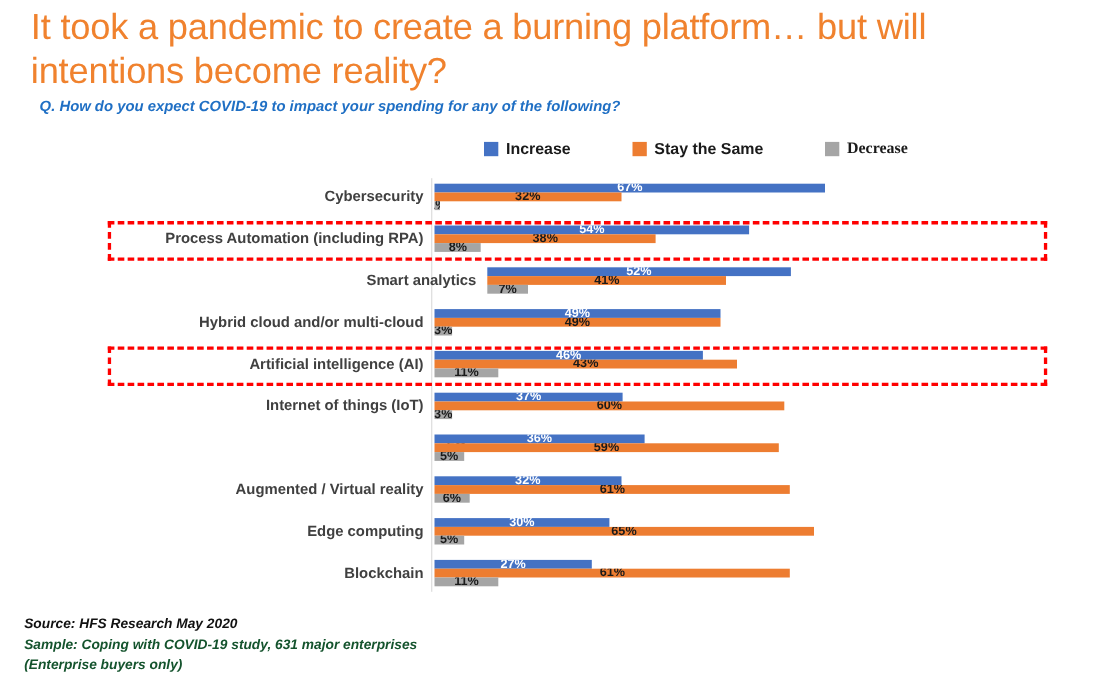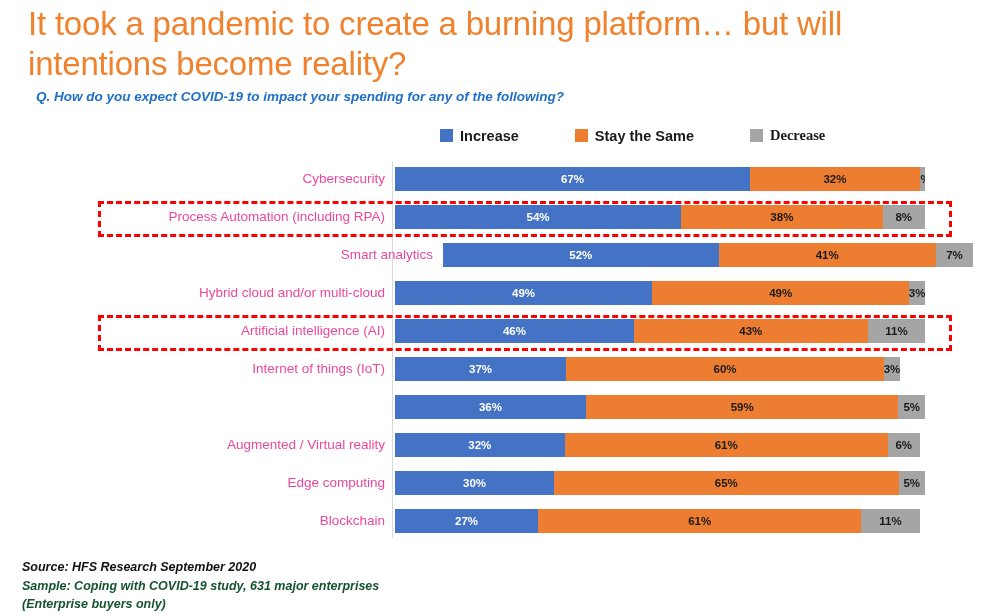--- a/index.html
+++ b/index.html
@@ -86,32 +86,33 @@
     width: 1000px;
     height: 38px;
   }
   .cat-label {
     position: absolute;
     right: 615px;   
     top: 0;
     height: 38px;
     line-height: 38px;
     font-size: 13.5px;
-    font-weight: normal;
-    color: #ec4899;
+    font-weight: bold;
+    color: #404040;
     white-space: nowrap;
     text-align: right;
   }
   .bar-track {
     position: absolute;
     left: 395px;
     top: 7px;
     width: 530px;
     height: 24px;
     display: flex;
+    flex-direction: column;
   }
   .seg {
     height: 24px;
     display: flex;
     align-items: center;
     justify-content: center;
     font-size: 11.5px;
     font-weight: bold;
     overflow: hidden;
     white-space: nowrap;
@@ -219,21 +220,21 @@
           <span>3%</span>
         </div>
       </div>
     </div>
     <div class="row" style="top: 152px;">
       <div class="cat-label">Artificial intelligence (AI)</div>
       <div class="bar-track">
         <div class="seg seg-inc" style="width: 243.8px;">
           <span>46%</span>
         </div>
-        <div class="seg seg-same" style="width: 239px;">
+        <div class="seg seg-same" style="width: 275px;">
           <span>43%</span>
         </div>
         <div class="seg seg-dec" style="width: 58.3px;">
           <span>11%</span>
         </div>
       </div>
     </div>
     <div class="row" style="top: 190px;">
       <div class="cat-label">Internet of things (IoT)</div>
       <div class="bar-track">
@@ -300,19 +301,19 @@
           <span>61%</span>
         </div>
         <div class="seg seg-dec" style="width: 58.3px;">
           <span>11%</span>
         </div>
       </div>
     </div>
   </div>
 
 <div id="footer">
-  <div class="footer-src">Source: HFS Research September 2020</div>
+  <div class="footer-src">Source: HFS Research May 2020</div>
   <div class="footer-sample">Sample: Coping with COVID-19 study, 631 major enterprises</div>
   <div class="footer-sample">(Enterprise buyers only)</div>
 </div>
 
 <div class="highlight-box" style="left: 98px; width: 854px; top: 201px; height: 36px; border-color: rgb(255, 0, 0);"></div>
 <div class="highlight-box" style="left: 98px; width: 854px; top: 315px; height: 36px; border-color: rgb(255, 0, 0);"></div>
 
 </body></html>

